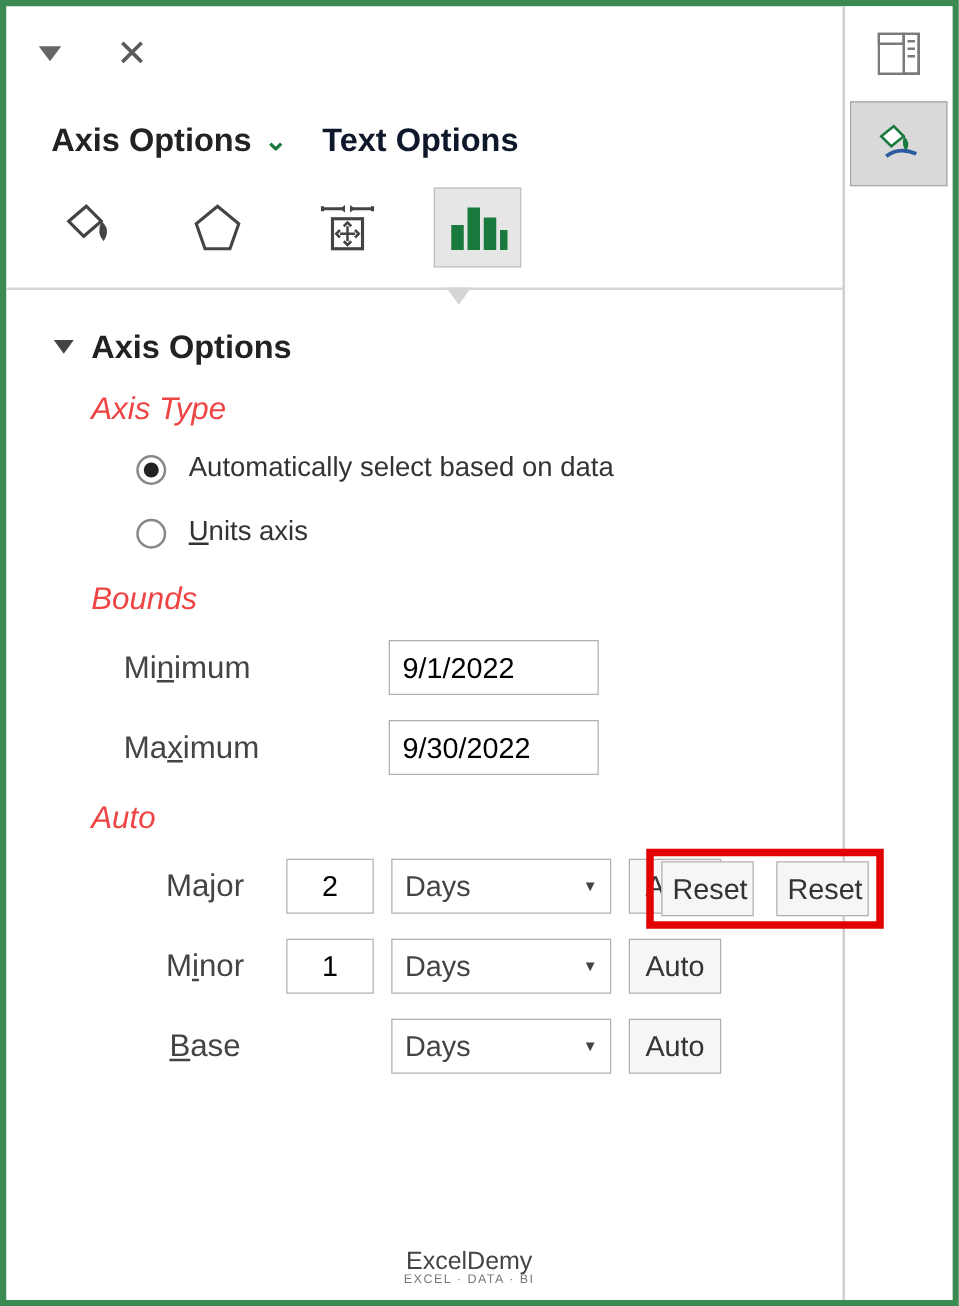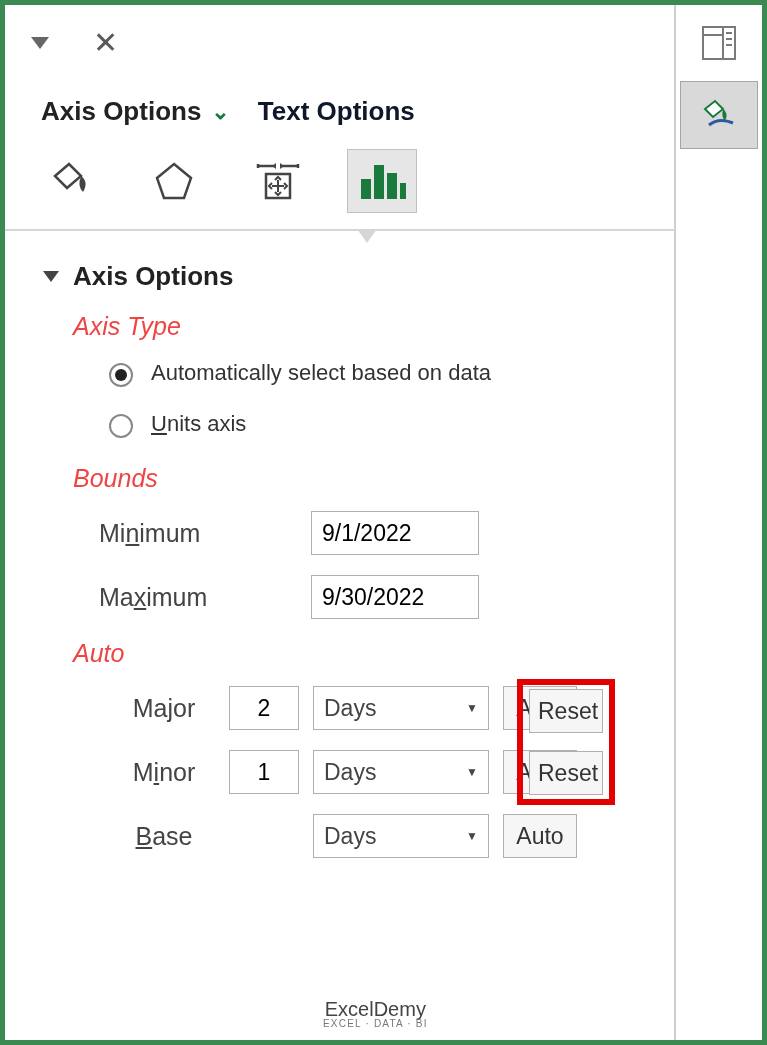--- a/index.html
+++ b/index.html
@@ -114,21 +114,21 @@
   }
   .bounds-label { width: 212px; }
   .bounds-input {
     width:168px; height:44px; border:1px solid #b0b0b0; background:#fff;
     font-size:23px; padding:14px 10px; margin-right:14px;
   }
   .btn-small {
     height:44px; padding:2px 8px; font-size:23px; border:1px solid #b0b0b0; background:#f6f6f6; color:#333;
   }
   .reset-wrap {
-    border:6px solid #e20000; padding:4px 6px; display:flex; flex-direction:column; gap:18px;
+    border:6px solid #e20000; padding:4px 6px; display:flex; gap:18px;
     position:absolute; left:512px; top:674px;
   }
   .reset-wrap .btn-small { width:74px; }
   .units-label { width: 130px; text-align: center; }
   .units-num {
     width:70px;height:44px;border:1px solid #b0b0b0;background:#fff;font-size:23px;text-align:center;margin-right:14px;
   }
   .units-select{
     width:176px;height:44px;border:1px solid #b0b0b0;background:#fff;font-size:23px;
     display:flex;align-items:center;justify-content:space-between;padding:0 10px;margin-right:14px;

